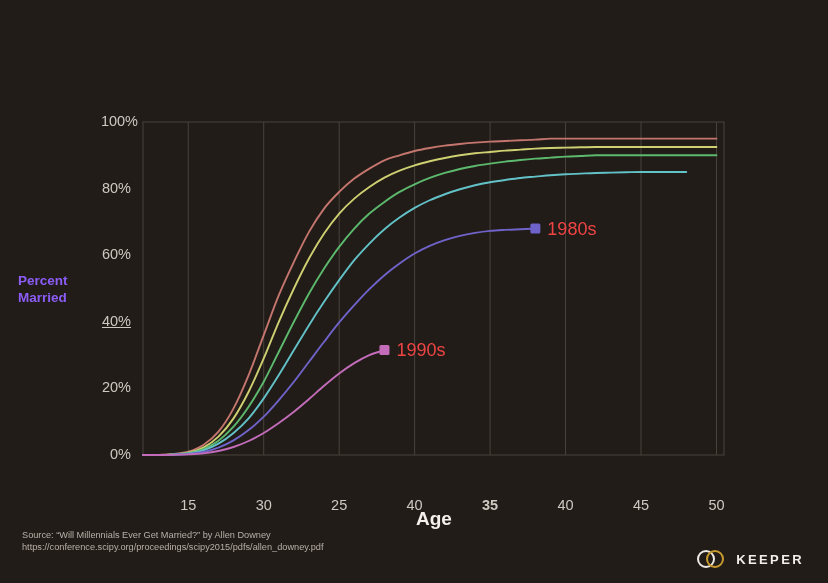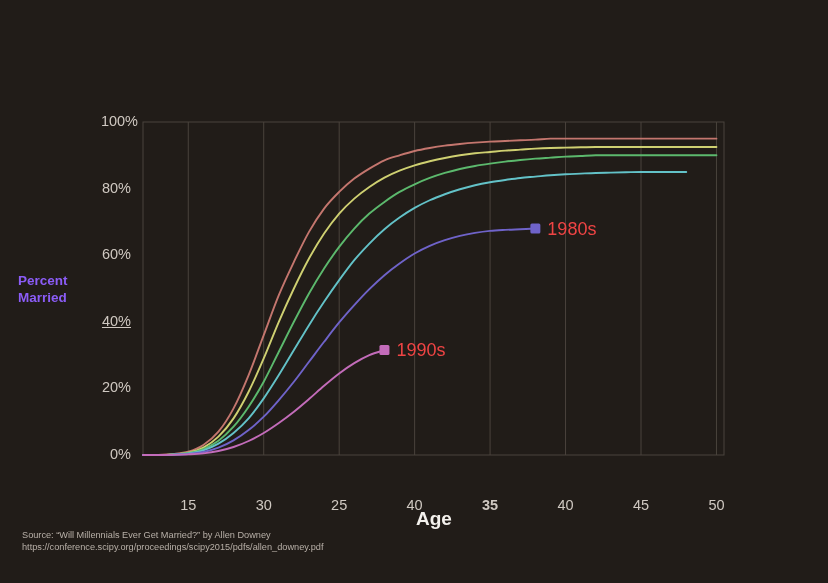--- a/index.html
+++ b/index.html
@@ -203,14 +203,21 @@
   <div id="inline-labels">
       <div class="inline-label" style="left: 547.364px; top: 218.56px;">1980s</div>
       <div class="inline-label" style="left: 396.455px; top: 340.105px;">1990s</div>
     </div>
 
   <div class="source-block" id="source-block">
       <div class="source-line">Source: “Will Millennials Ever Get Married?” by Allen Downey</div>
       <div class="source-line">https://conference.scipy.org/proceedings/scipy2015/pdfs/allen_downey.pdf</div>
     </div>
 
+  <div class="brand">
+    <div class="brand-rings">
+      <div class="ring ring-a"></div>
+      <div class="ring ring-b"></div>
+    </div>
+    <div class="brand-name">KEEPER</div>
+  </div>
 
 </div>
 
 </body></html>

